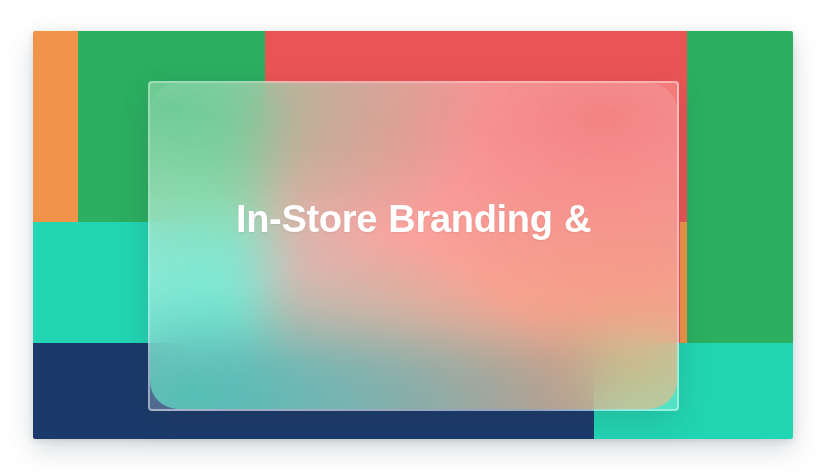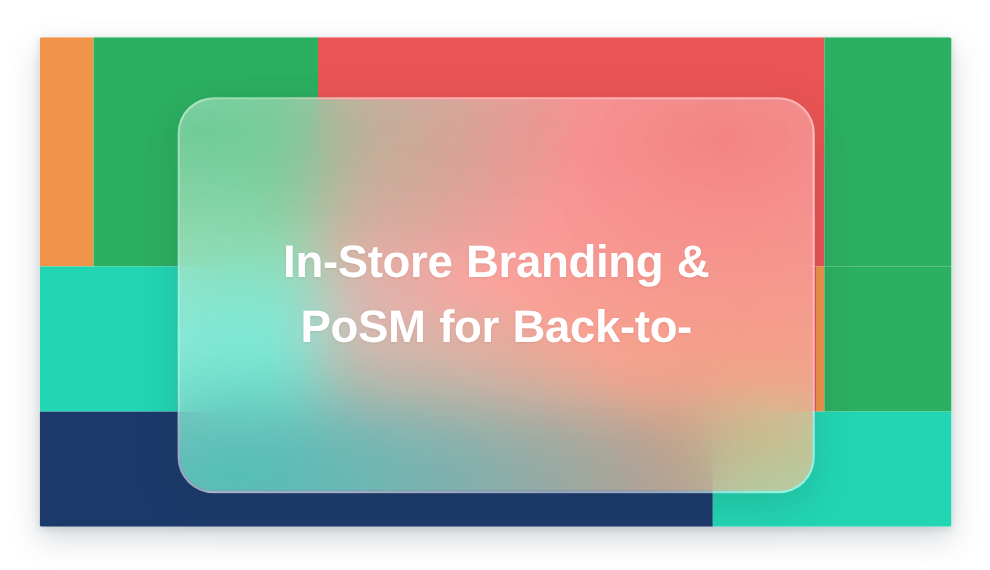--- a/index.html
+++ b/index.html
@@ -51,21 +51,21 @@
     position: absolute;
   }
 
   
   #glass-card {
     position: absolute;
     left: 148px;
     top: 81px;
     width: 531px;
     height: 330px;
-    border-radius: 30px;
+    border-radius: 4px;
     border: 2px solid rgba(255, 255, 255, 0.42);
     background:
       linear-gradient(125deg,
         rgba(255,255,255,0.34) 0%,
         rgba(255,255,255,0.22) 40%,
         rgba(255,255,255,0.26) 100%);
     backdrop-filter: blur(26px) saturate(118%);
     -webkit-backdrop-filter: blur(26px) saturate(118%);
     box-shadow: 0 10px 34px rgba(40, 50, 60, 0.17);
     box-sizing: border-box;
@@ -126,17 +126,17 @@
       <div class="block" style="left: 0px; top: 191px; width: 232px; height: 121px; background: rgb(34, 214, 179);"></div>
       <div class="block" style="left: 232px; top: 191px; width: 415px; height: 121px; background: rgb(235, 84, 84);"></div>
       <div class="block" style="left: 647px; top: 191px; width: 7px; height: 121px; background: rgb(240, 148, 73);"></div>
       <div class="block" style="left: 654px; top: 191px; width: 106px; height: 121px; background: rgb(43, 175, 96);"></div>
       <div class="block" style="left: 0px; top: 312px; width: 561px; height: 96px; background: rgb(27, 58, 107);"></div>
       <div class="block" style="left: 561px; top: 312px; width: 199px; height: 96px; background: rgb(34, 214, 179);"></div>
     </div>
 
   <div id="glass-card">
     <div id="card-inner">
-      <h1 id="slide-title" style="color: rgb(255, 255, 255);"><span>In-Store Branding &amp;</span><br><span>PoSM for Back-to-</span><br></h1>
+      <h1 id="slide-title" style="color: rgb(255, 255, 255);"><span>In-Store Branding &amp;</span><br><br></h1>
     </div>
   </div>
 
 </div>
 
 </body></html>

